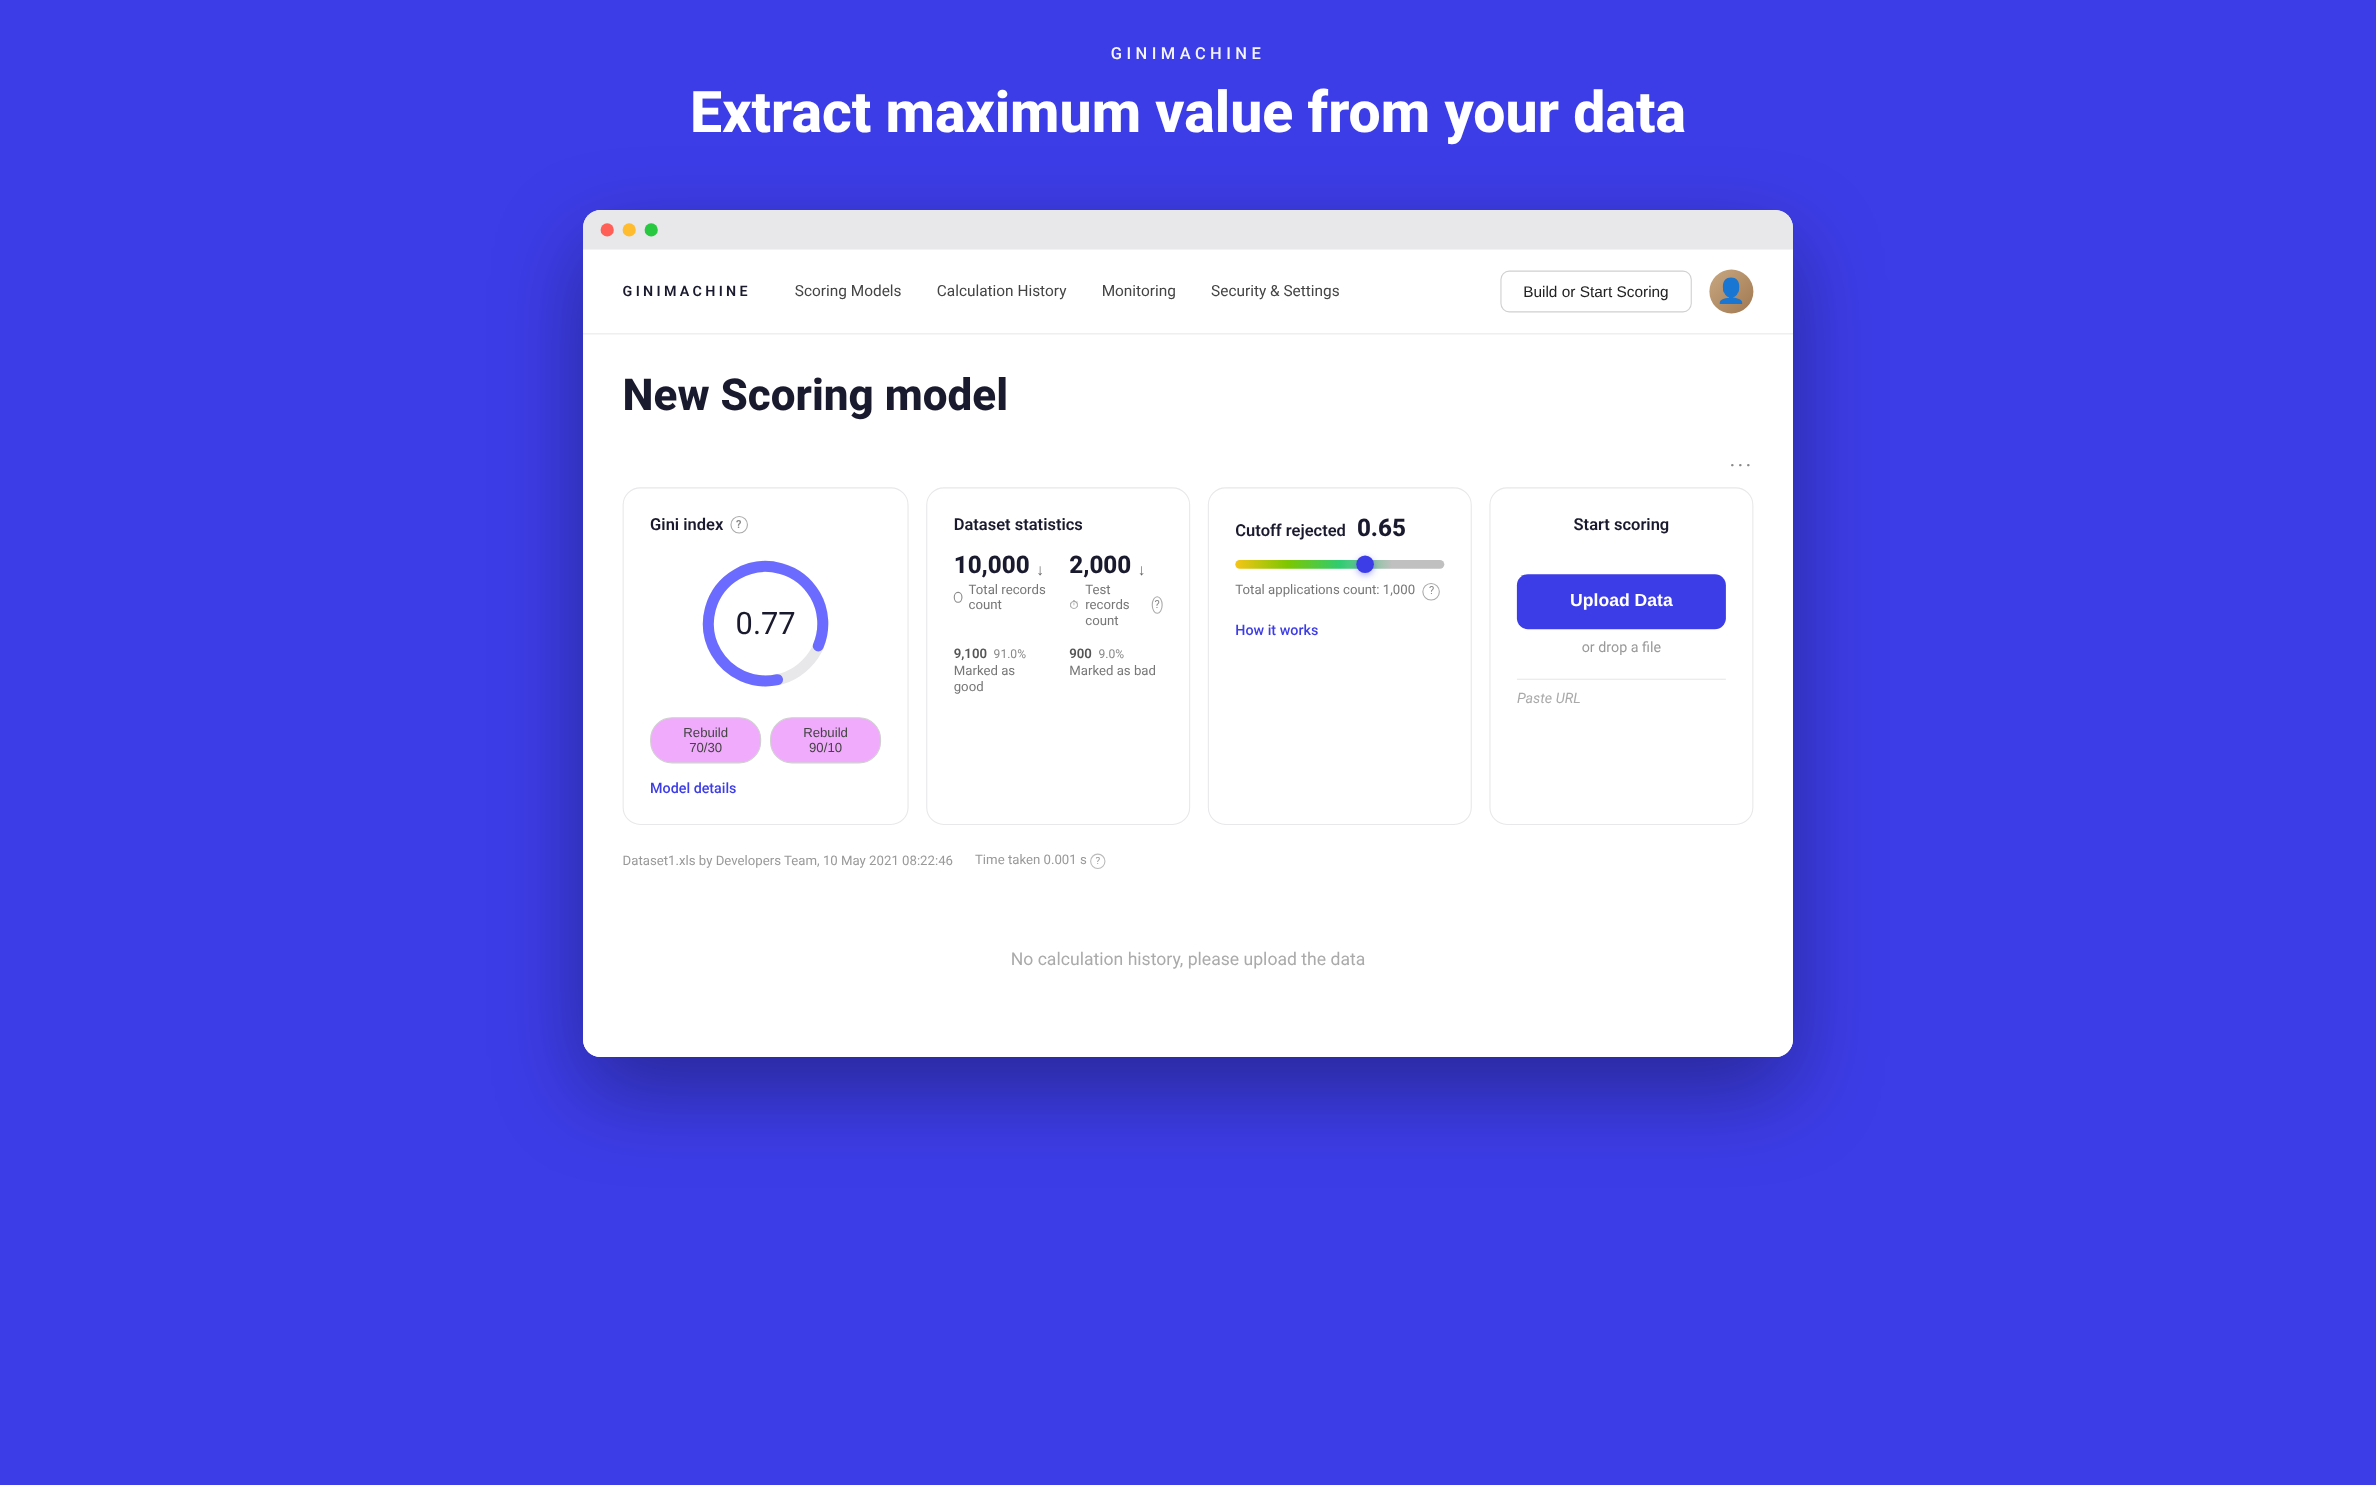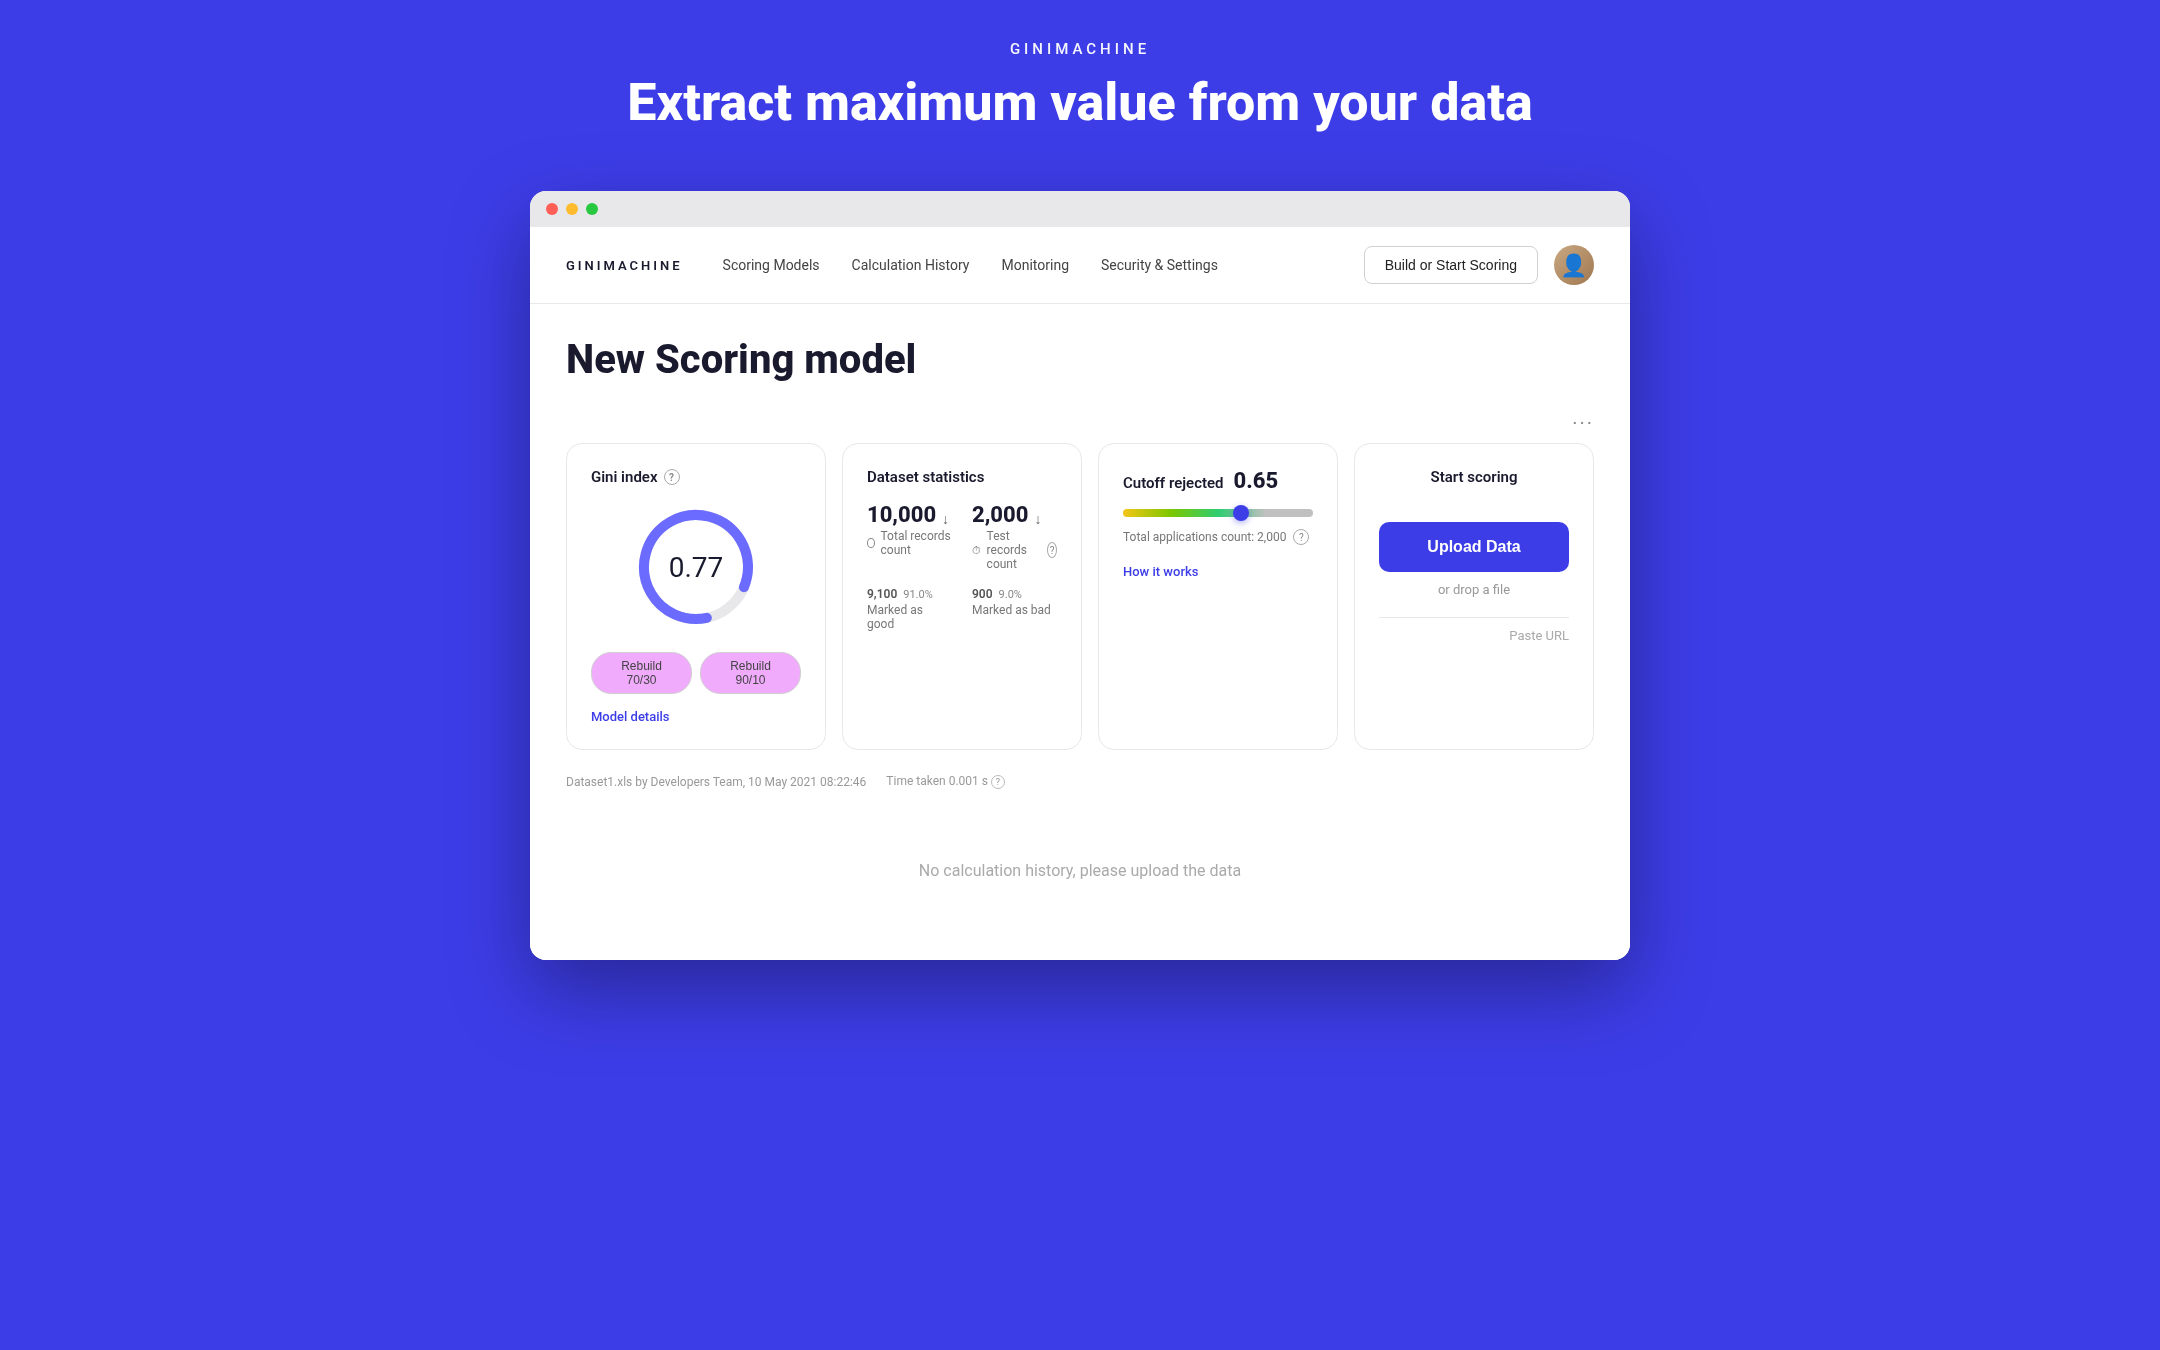--- a/index.html
+++ b/index.html
@@ -360,21 +360,22 @@
       color: #999;
       margin-bottom: 20px;
     }
 
     .paste-url {
       font-size: 13px;
       color: #aaa;
       padding-top: 10px;
       border-top: 1px solid #e8e8ea;
       width: 100%;
-      text-align: right;
+      text-align: left;
+      font-style: italic;
     }
 
     
     .meta-row {
       font-size: 12px;
       color: #999;
       margin-bottom: 32px;
       display: flex;
       align-items: center;
       gap: 20px;
@@ -538,21 +539,21 @@
           <div class="cutoff-header">
             <span class="cutoff-title">Cutoff rejected</span>
             <span class="cutoff-value">0.65</span>
           </div>
           <div class="slider-container">
             <div class="slider-track">
               <div class="slider-thumb"></div>
             </div>
           </div>
           <div class="cutoff-sub">
-            <span>Total applications count: 2,000</span>
+            <span>Total applications count: 1,000</span>
             <span class="help-icon" style="margin-left:4px">?</span>
           </div>
           <a class="how-works">How it works</a>
         </div>
 
         <div class="card scoring-card">
           <div class="card-title" style="justify-content:center">
             <span>Start scoring</span>
           </div>
           <button class="btn-upload">Upload Data</button>

